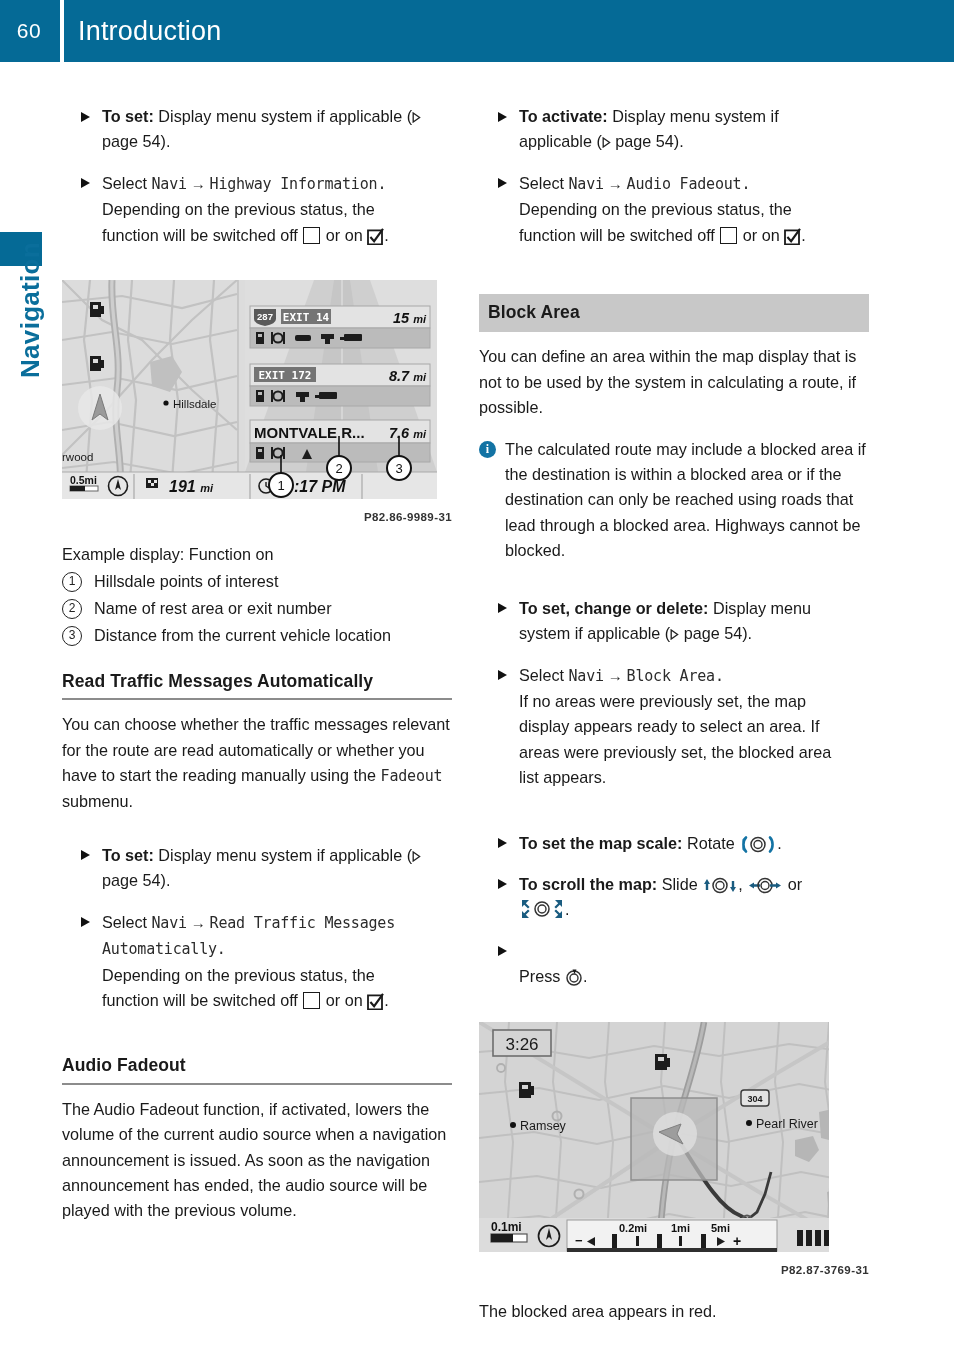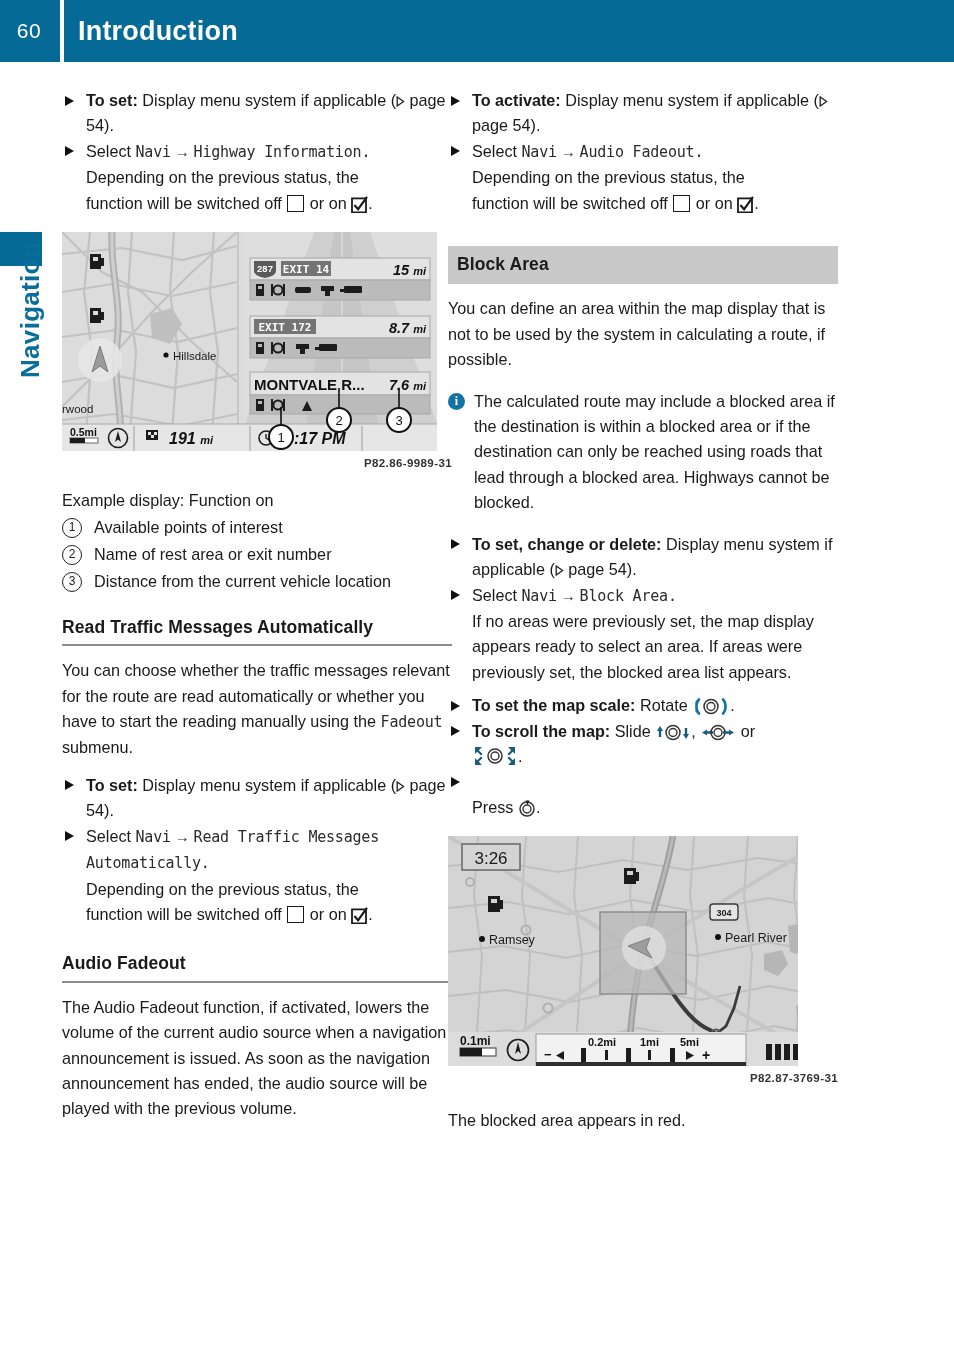--- a/index.html
+++ b/index.html
@@ -28,21 +28,21 @@
   .page-number {
     position: absolute; left: 0; top: 0;
     width: 58px; height: 62px;
     display: flex; align-items: center; justify-content: center;
     color: #ffffff; font-size: 21px; font-weight: 400;
     letter-spacing: .5px;
   }
   .page-title {
     position: absolute; left: 78px; top: 0;
     height: 62px; display: flex; align-items: center;
-    color: #ffffff; font-size: 27px; font-weight: bold;
+    color: #ffffff; font-size: 27px; font-weight: normal;
     letter-spacing: .2px;
   }
 
   
   .side-tab-block {
     position: absolute; left: 0; top: 232px;
     width: 42px; height: 34px;
     background: #056A96;
   }
   .side-tab-label {
@@ -58,40 +58,40 @@
 
   
   .col {
     position: absolute;
     top: 88px;
     width: 390px;
     font-size: 16.2px;
     line-height: 25.4px;
   }
   .col-left  { left: 62px; }
-  .col-right { left: 448px; }
+  .col-right { left: 479px; }
 
   
   p.para {
     margin: 0 0 0 0;
     font-size: 16.2px;
     line-height: 25.4px;
   }
   .spacer-8  { height: 8px; }
   .spacer-12 { height: 12px; }
   .spacer-16 { height: 16px; }
   .spacer-20 { height: 20px; }
   .spacer-24 { height: 24px; }
   .spacer-30 { height: 30px; }
 
   
   .step {
     position: relative;
     padding-left: 24px;
-    margin: 0;
+    margin: 16px;
     font-size: 16.2px;
     line-height: 25.4px;
   }
   .step .tri {
     position: absolute; left: 3px; top: 7.5px;
     width: 0; height: 0;
     border-left: 9px solid #111;
     border-top: 5.5px solid transparent;
     border-bottom: 5.5px solid transparent;
   }
@@ -180,20 +180,21 @@
   .glyph svg { display: block; }
 
   
   .figure { position: relative; }
   .fig-caption-code {
     text-align: right;
     font-size: 11.5px;
     font-weight: bold;
     color: #333;
     letter-spacing: .4px;
+    margin-top: 6px;
     font-family: "Liberation Sans", sans-serif;
   }
   .screen {
     position: relative;
     width: 375px; height: 219px;
     background: #d9d9d9;
     overflow: hidden;
   }
   .screen2 {
     position: relative;
@@ -397,21 +398,21 @@
     </div>
     <div class="fig-caption-code">P82.86-9989-31</div>
   </div>
 
   <div class="spacer-12"></div>
 
   <p class="para">Example display: Function on</p>
 
   <div class="legend-row">
     <span class="circnum">1</span>
-    <span>Available points of interest</span>
+    <span>Hillsdale points of interest</span>
   </div>
   <div class="legend-row">
     <span class="circnum">2</span>
     <span>Name of rest area or exit number</span>
   </div>
   <div class="legend-row">
     <span class="circnum">3</span>
     <span>Distance from the current vehicle location</span>
   </div>
 

